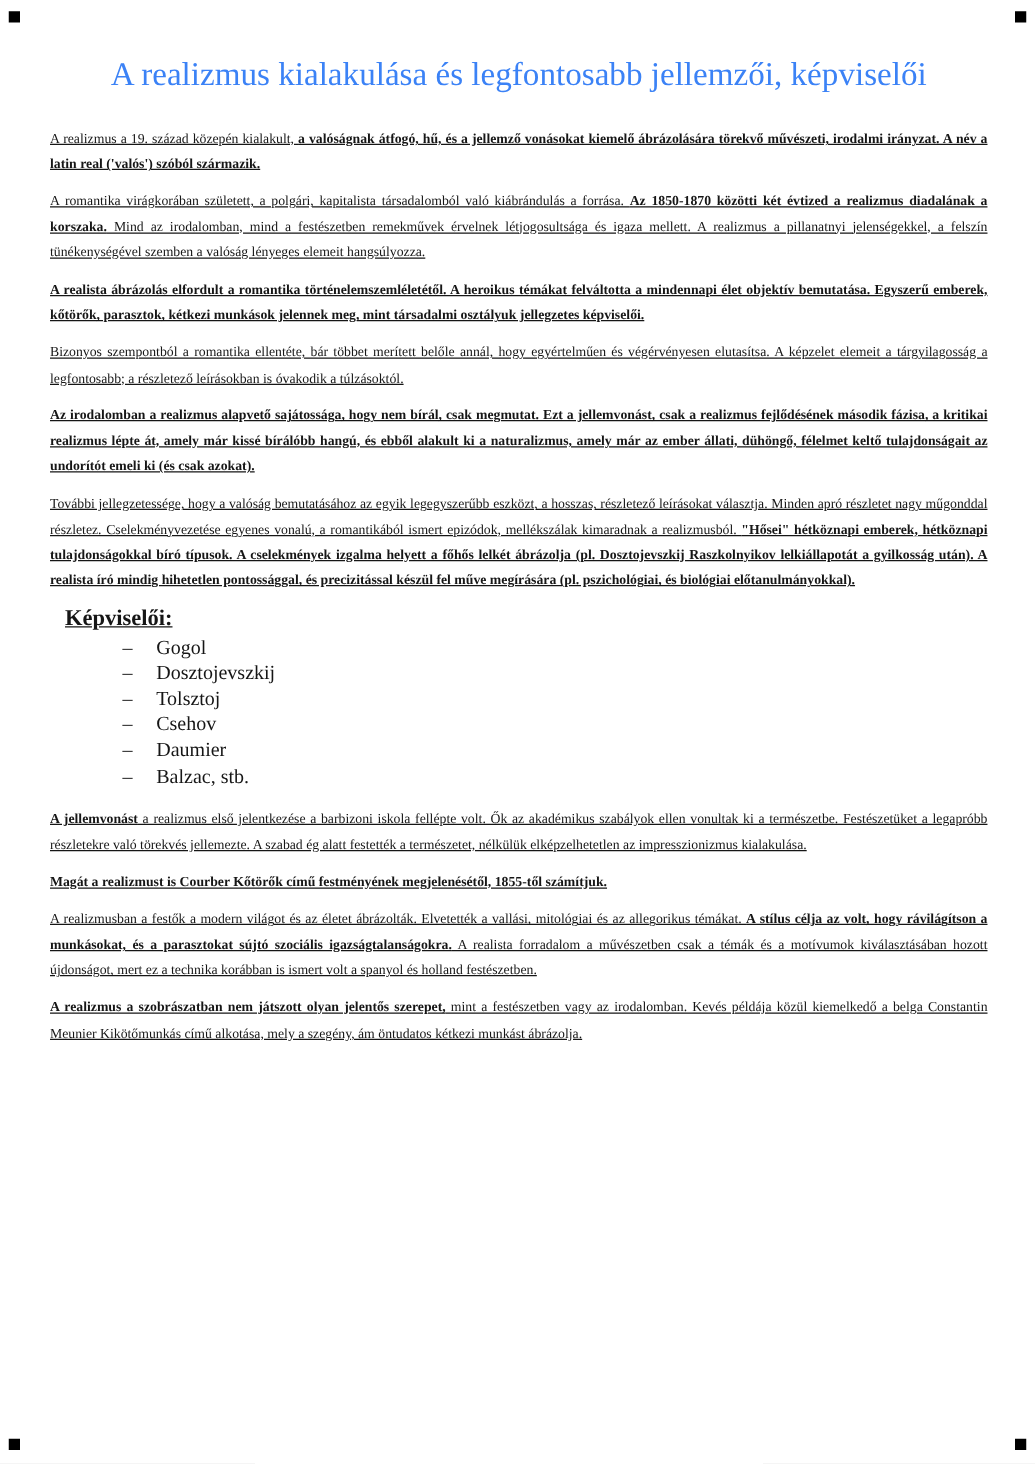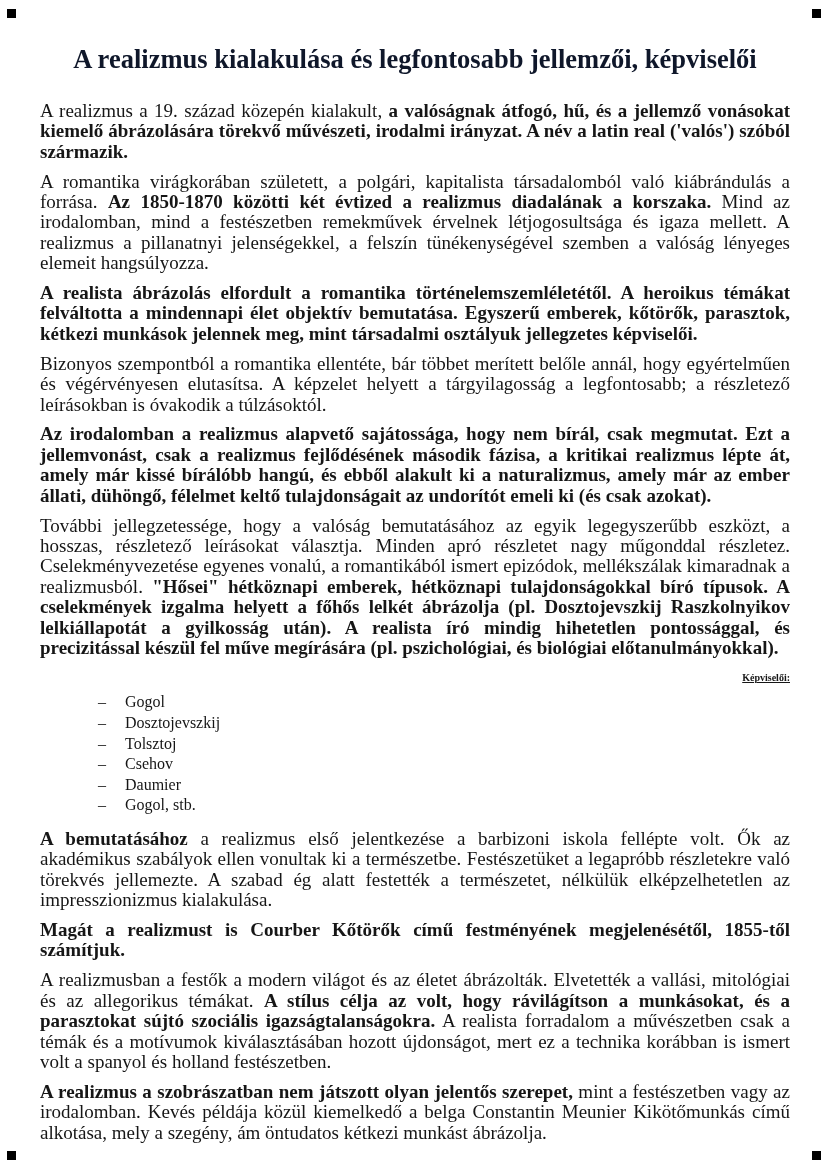--- a/index.html
+++ b/index.html
@@ -21,41 +21,42 @@
   }
   .corner.tl { left: 7px;  top: 9px; }
   .corner.tr { right: 7px; top: 9px; }
   .corner.bl { left: 7px;  bottom: 11px; }
   .corner.br { right: 7px; bottom: 11px; }
 
   .content { padding: 44px 38px 0 40px; }
 
   .title {
     font-size: 26.5px;
-    font-weight: 700;
+    font-weight: 400;
     text-align: center;
     line-height: 1.2;
     margin: 0 0 25px 0;
-    color: #0f172a;
+    color: #3b82f6;
   }
 
   .para {
-    font-size: 19px;
+    font-size: 11px;
     line-height: 20.4px;
     text-align: justify;
     margin: 0 0 9.5px 0;
+    text-decoration: underline;
   }
   .para strong, .uheading { font-weight: 700; }
 
   .uheading {
-    font-size: 10px;
+    font-size: 18px;
     line-height: 20.4px;
-    text-align: right;
+    text-align: left;
     text-decoration: underline;
-    margin: 2px 0 4px 0;
+    margin: 2px 0 4px 12px;
   }
 
   .doc-list {
     list-style: none;
     margin: 0 0 13px 0;
     padding: 0;
   }
   .doc-list li {
     font-size: 16px;
     line-height: 20.6px;
@@ -74,31 +75,31 @@
   <div class="corner tr" style="background: rgb(0, 0, 0);"></div>
   <div class="corner bl" style="background: rgb(0, 0, 0);"></div>
   <div class="corner br" style="background: rgb(0, 0, 0);"></div>
 
   <div class="content">
     <h1 class="title">A realizmus kialakulása és legfontosabb jellemzői, képviselői</h1>
     <div id="doc-body">
         <p class="para">A realizmus a 19. század közepén kialakult, <strong>a valóságnak átfogó, hű, és a jellemző vonásokat kiemelő ábrázolására törekvő művészeti, irodalmi irányzat. A név a latin real ('valós') szóból származik.</strong></p>
         <p class="para">A romantika virágkorában született, a polgári, kapitalista társadalomból való kiábrándulás a forrása. <strong>Az 1850-1870 közötti két évtized a realizmus diadalának a korszaka.</strong> Mind az irodalomban, mind a festészetben remekművek érvelnek létjogosultsága és igaza mellett. A realizmus a pillanatnyi jelenségekkel, a felszín tünékenységével szemben a valóság lényeges elemeit hangsúlyozza.</p>
         <p class="para"><strong>A realista ábrázolás elfordult a romantika történelemszemléletétől. A heroikus témákat felváltotta a mindennapi élet objektív bemutatása. Egyszerű emberek, kőtörők, parasztok, kétkezi munkások jelennek meg, mint társadalmi osztályuk jellegzetes képviselői.</strong></p>
-        <p class="para">Bizonyos szempontból a romantika ellentéte, bár többet merített belőle annál, hogy egyértelműen és végérvényesen elutasítsa. A képzelet helyett a tárgyilagosság a legfontosabb; a részletező leírásokban is óvakodik a túlzásoktól.</p>
+        <p class="para">Bizonyos szempontból a romantika ellentéte, bár többet merített belőle annál, hogy egyértelműen és végérvényesen elutasítsa. A képzelet elemeit a tárgyilagosság a legfontosabb; a részletező leírásokban is óvakodik a túlzásoktól.</p>
         <p class="para"><strong>Az irodalomban a realizmus alapvető sajátossága, hogy nem bírál, csak megmutat. Ezt a jellemvonást, csak a realizmus fejlődésének második fázisa, a kritikai realizmus lépte át, amely már kissé bírálóbb hangú, és ebből alakult ki a naturalizmus, amely már az ember állati, dühöngő, félelmet keltő tulajdonságait az undorítót emeli ki (és csak azokat).</strong></p>
         <p class="para">További jellegzetessége, hogy a valóság bemutatásához az egyik legegyszerűbb eszközt, a hosszas, részletező leírásokat választja. Minden apró részletet nagy műgonddal részletez. Cselekményvezetése egyenes vonalú, a romantikából ismert epizódok, mellékszálak kimaradnak a realizmusból. <strong>"Hősei" hétköznapi emberek, hétköznapi tulajdonságokkal bíró típusok. A cselekmények izgalma helyett a főhős lelkét ábrázolja (pl. Dosztojevszkij Raszkolnyikov lelkiállapotát a gyilkosság után). A realista író mindig hihetetlen pontossággal, és precizitással készül fel műve megírására (pl. pszichológiai, és biológiai előtanulmányokkal).</strong></p>
         <p class="uheading">Képviselői:</p>
         <ul class="doc-list">
           <li><span class="dash">–</span><span>Gogol</span></li>
           <li><span class="dash">–</span><span>Dosztojevszkij</span></li>
           <li><span class="dash">–</span><span>Tolsztoj</span></li>
           <li><span class="dash">–</span><span>Csehov</span></li>
           <li><span class="dash">–</span><span>Daumier</span></li>
-          <li><span class="dash">–</span><span>Gogol, stb.</span></li>
+          <li><span class="dash">–</span><span>Balzac, stb.</span></li>
         </ul>
-        <p class="para"><strong>A bemutatásához</strong> a realizmus első jelentkezése a barbizoni iskola fellépte volt. Ők az akadémikus szabályok ellen vonultak ki a természetbe. Festészetüket a legapróbb részletekre való törekvés jellemezte. A szabad ég alatt festették a természetet, nélkülük elképzelhetetlen az impresszionizmus kialakulása.</p>
+        <p class="para"><strong>A jellemvonást</strong> a realizmus első jelentkezése a barbizoni iskola fellépte volt. Ők az akadémikus szabályok ellen vonultak ki a természetbe. Festészetüket a legapróbb részletekre való törekvés jellemezte. A szabad ég alatt festették a természetet, nélkülük elképzelhetetlen az impresszionizmus kialakulása.</p>
         <p class="para"><strong>Magát a realizmust is Courber Kőtörők című festményének megjelenésétől, 1855-től számítjuk.</strong></p>
         <p class="para">A realizmusban a festők a modern világot és az életet ábrázolták. Elvetették a vallási, mitológiai és az allegorikus témákat. <strong>A stílus célja az volt, hogy rávilágítson a munkásokat, és a parasztokat sújtó szociális igazságtalanságokra.</strong> A realista forradalom a művészetben csak a témák és a motívumok kiválasztásában hozott újdonságot, mert ez a technika korábban is ismert volt a spanyol és holland festészetben.</p>
         <p class="para"><strong>A realizmus a szobrászatban nem játszott olyan jelentős szerepet,</strong> mint a festészetben vagy az irodalomban. Kevés példája közül kiemelkedő a belga Constantin Meunier Kikötőmunkás című alkotása, mely a szegény, ám öntudatos kétkezi munkást ábrázolja.</p>
       </div>
   </div>
 </div>
 
 </body></html>

